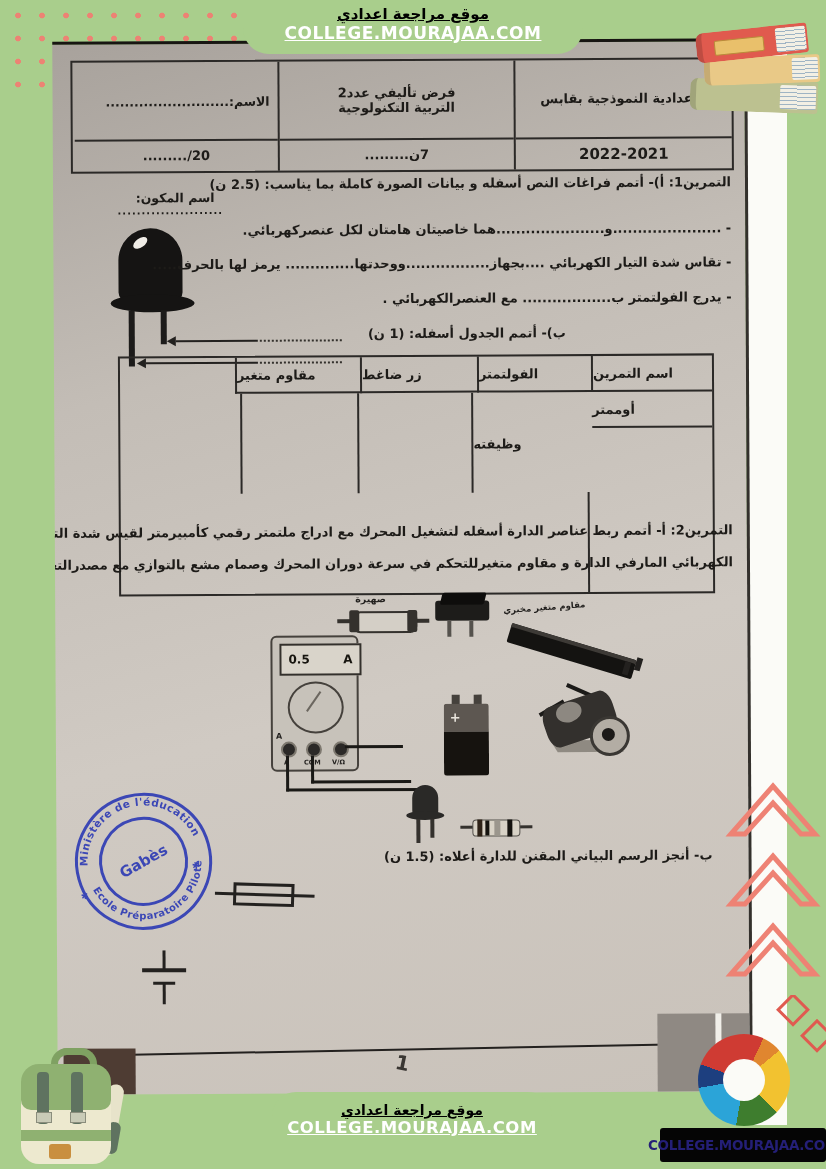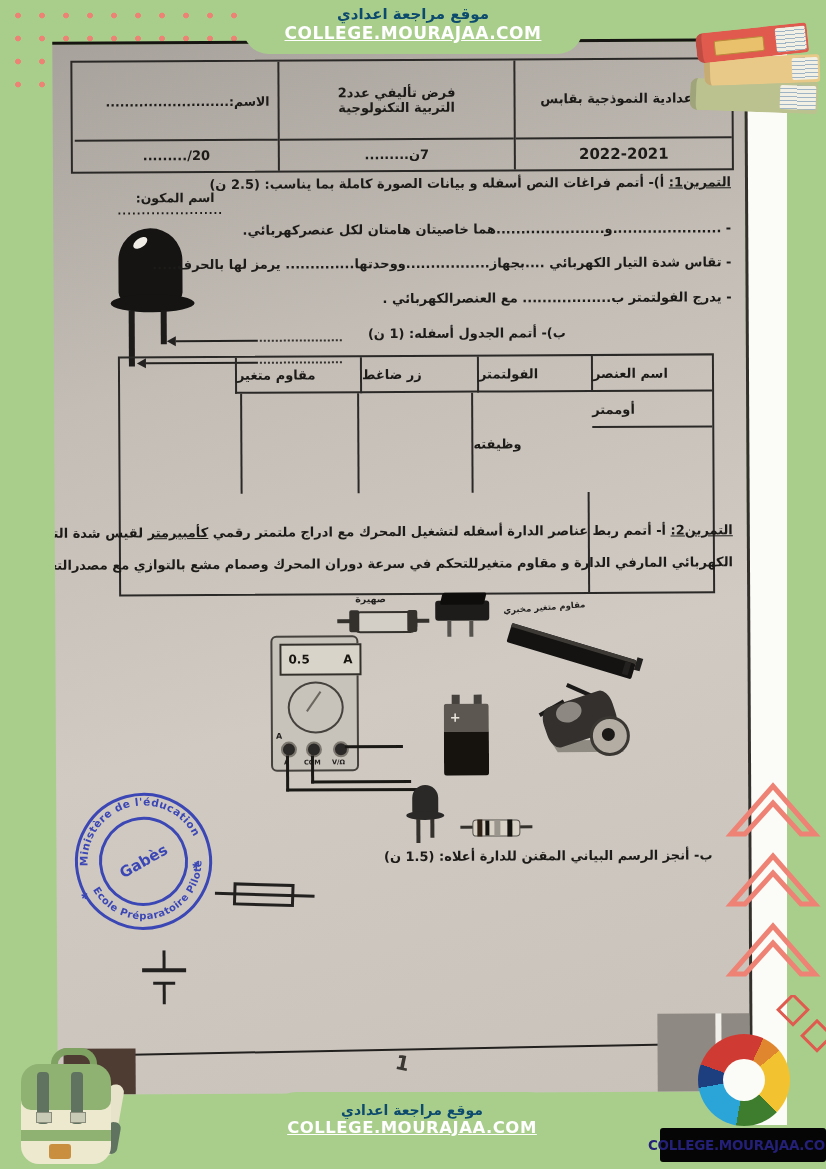--- a/index.html
+++ b/index.html
@@ -9,28 +9,28 @@
   
   .dots{left:0;top:0;width:255px;height:94px;z-index:0;
         background-image:radial-gradient(circle,#ec8374 2.6px,rgba(0,0,0,0) 3.2px);
         background-size:24px 23px;background-position:6px 4px}
   .white-strip{left:747px;top:40px;width:40px;height:1085px;background:#fbfbf7;z-index:0}
   
   .badge-top{left:243px;top:0;width:340px;height:54px;background:#a9ce8c;z-index:4;
              border-radius:0 0 26px 26px;text-align:center;padding-top:5px;box-sizing:border-box}
   .badge-bot{left:272px;top:1092px;width:280px;height:77px;background:#a9ce8c;z-index:4;
              border-radius:24px 24px 0 0;text-align:center;padding-top:10px;box-sizing:border-box}
-  .site-ar{display:block;color:#0c4a6e;font-weight:700;font-size:15px;direction:rtl}
+  .site-ar{display:block;color:#000000;font-weight:700;font-size:15px;text-decoration:underline;direction:rtl}
   .site-dom{display:block;color:#fff;font-weight:700;font-size:17px;text-decoration:underline;letter-spacing:.5px}
   
   .scan{left:55px;top:40px;width:692px;height:1050px;z-index:1;overflow:hidden;direction:rtl;
         background:linear-gradient(165deg,#a8a29c,#c3bdb6 30%,#d0cac3 60%,#c9c2ba);
         border-top:3px solid #171512;border-right:3px solid #33302c;transform:rotate(-0.3deg)}
   .t{font-weight:700;color:#1d1b18;font-size:13px;white-space:nowrap;direction:rtl}
-  .u{text-decoration:underline}
+  .u{}
   
   .htable{left:18px;top:16px;width:659px;height:109px;display:flex;direction:rtl;
           border:2px solid #2b2927}
   .hcol{display:flex;flex-direction:column;border-left:2px solid #2b2927}
   .hcol:last-child{border-left:none}
   .hmain{flex:1;display:flex;flex-direction:column;justify-content:center;border-bottom:2px solid #2b2927;text-align:center}
   .hfoot{height:30px;line-height:30px;text-align:center}
   .c-school{width:216px}.c-exam{width:234px}.c-names{width:203px}
   .names-block{text-align:right;padding:4px 8px 0 0;line-height:1.65;font-size:12.5px}
   
@@ -130,21 +130,21 @@
       <div class="abs aline" style="left:37px;top:138px;width:112px"></div>
       <div class="abs adots" style="left:151px;top:138px;width:82px"></div>
     </div>
 
     <div class="abs t" style="right:14px;top:179px">- ......................و......................هما خاصيتان هامتان لكل عنصركهربائي.</div>
     <div class="abs t" style="right:14px;top:213px">- تقاس شدة التيار الكهربائي ....بجهاز.................ووحدتها.............. يرمز لها بالحرف.....</div>
     <div class="abs t" style="right:14px;top:248px">- يدرج الفولتمتر ب.................. مع العنصرالكهربائي .</div>
     <div class="abs t" style="right:180px;top:283px">ب)- أتمم الجدول أسفله: (1 ن)</div>
 
     <div class="abs etable">
-      <div class="ecell eh w1 t">اسم العنصر</div>
+      <div class="ecell eh w1 t">اسم التمرين</div>
       <div class="ecell eh w2 t">الفولتمتر</div>
       <div class="ecell eh w3 t">زر ضاغط</div>
       <div class="ecell eh w4 t">مقاوم متغير</div>
       <div class="ecell eh w5 t">أوممتر</div>
       <div class="ecell eb w1">
         <div class="t" style="margin-top:44px">وظيفته</div>
       </div>
       <div class="ecell eb w2"></div>
       <div class="ecell eb w3"></div>
       <div class="ecell eb w4"></div>

